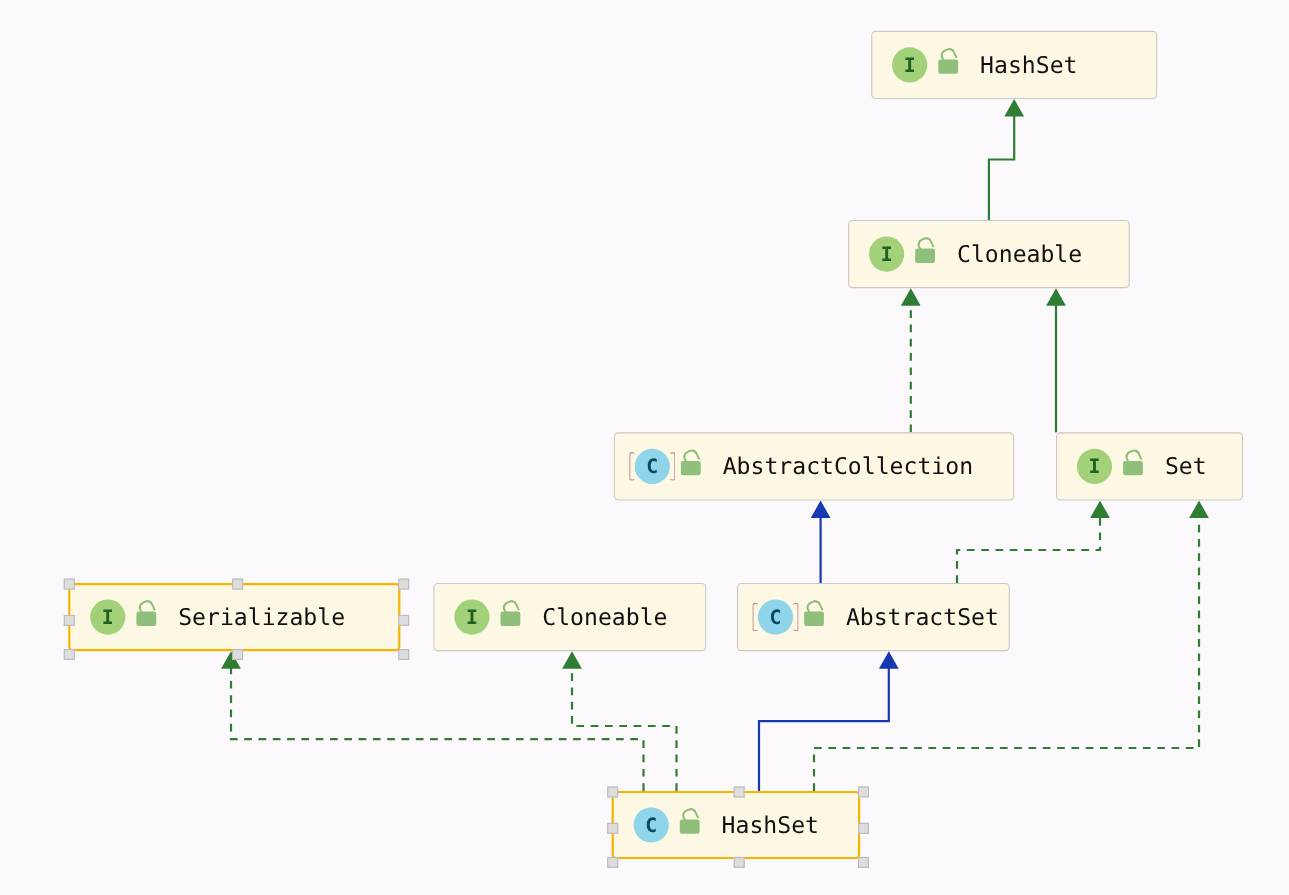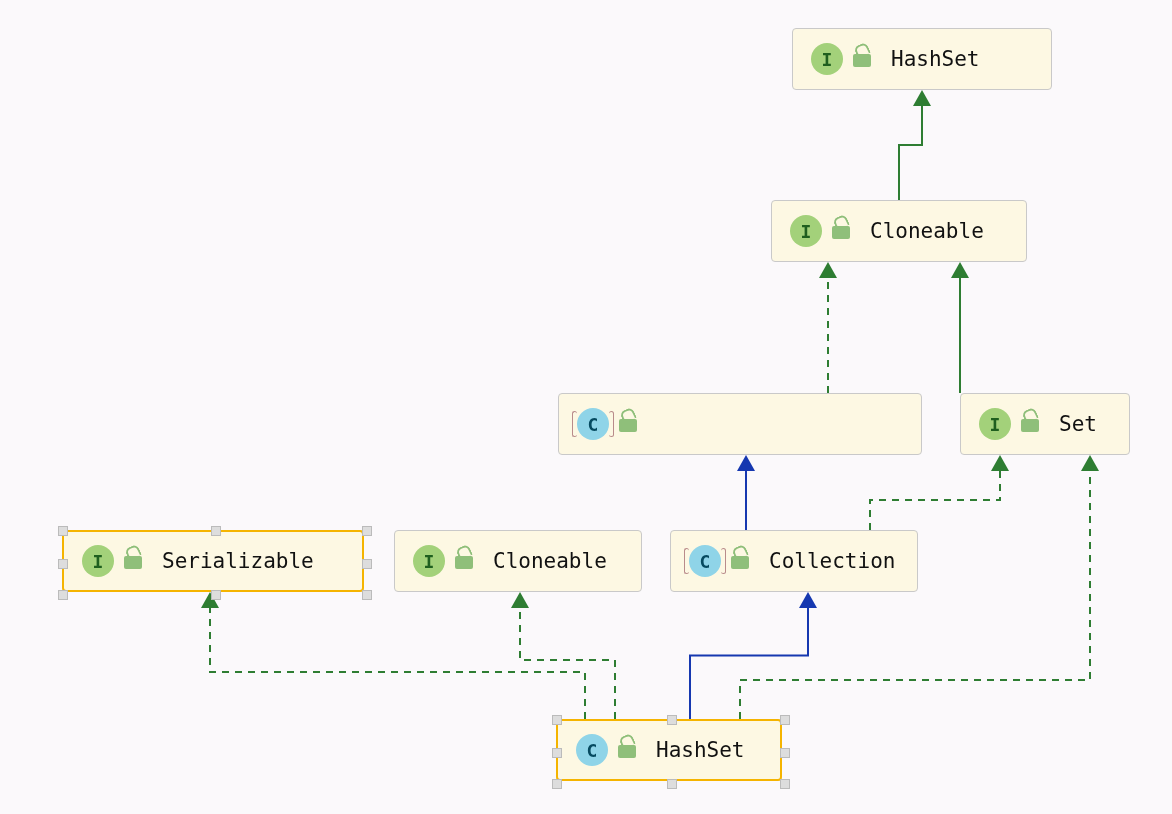--- a/index.html
+++ b/index.html
@@ -68,20 +68,21 @@
 
   <div class="node" id="n-collection" style="left: 771px; top: 200px; width: 256px; height: 62px;">
     <span class="kind i">I</span>
     <span class="lock"></span>
     <span>Cloneable</span>
   </div>
 
   <div class="node" id="n-abstractcollection" style="left: 558px; top: 393px; width: 364px; height: 62px;">
     <span class="kind c abs">C</span>
     <span class="lock"></span>
+    <span>AbstractCollection</span>
   </div>
 
   <div class="node" id="n-set" style="left: 960px; top: 393px; width: 170px; height: 62px;">
     <span class="kind i">I</span>
     <span class="lock"></span>
     <span>Set</span>
   </div>
 
   <div class="node selected" id="n-serializable" style="left: 62px; top: 530px; width: 302px; height: 62px;">
     <span class="kind i">I</span>
@@ -99,21 +100,21 @@
 
   <div class="node" id="n-cloneable" style="left: 394px; top: 530px; width: 248px; height: 62px;">
     <span class="kind i">I</span>
     <span class="lock"></span>
     <span>Cloneable</span>
   </div>
 
   <div class="node" id="n-abstractset" style="left: 670px; top: 530px; width: 248px; height: 62px;">
     <span class="kind c abs">C</span>
     <span class="lock"></span>
-    <span>Collection</span>
+    <span>AbstractSet</span>
   </div>
 
   <div class="node selected" id="n-hashset" style="left: 556px; top: 719px; width: 226px; height: 62px;">
     <span class="kind c">C</span>
     <span class="lock"></span>
     <span>HashSet</span>
   <div class="handle" style="left: -6px; top: -6px;"></div>
       <div class="handle" style="left: 222px; top: -6px;"></div>
       <div class="handle" style="left: -6px; top: 58px;"></div>
       <div class="handle" style="left: 222px; top: 58px;"></div>

